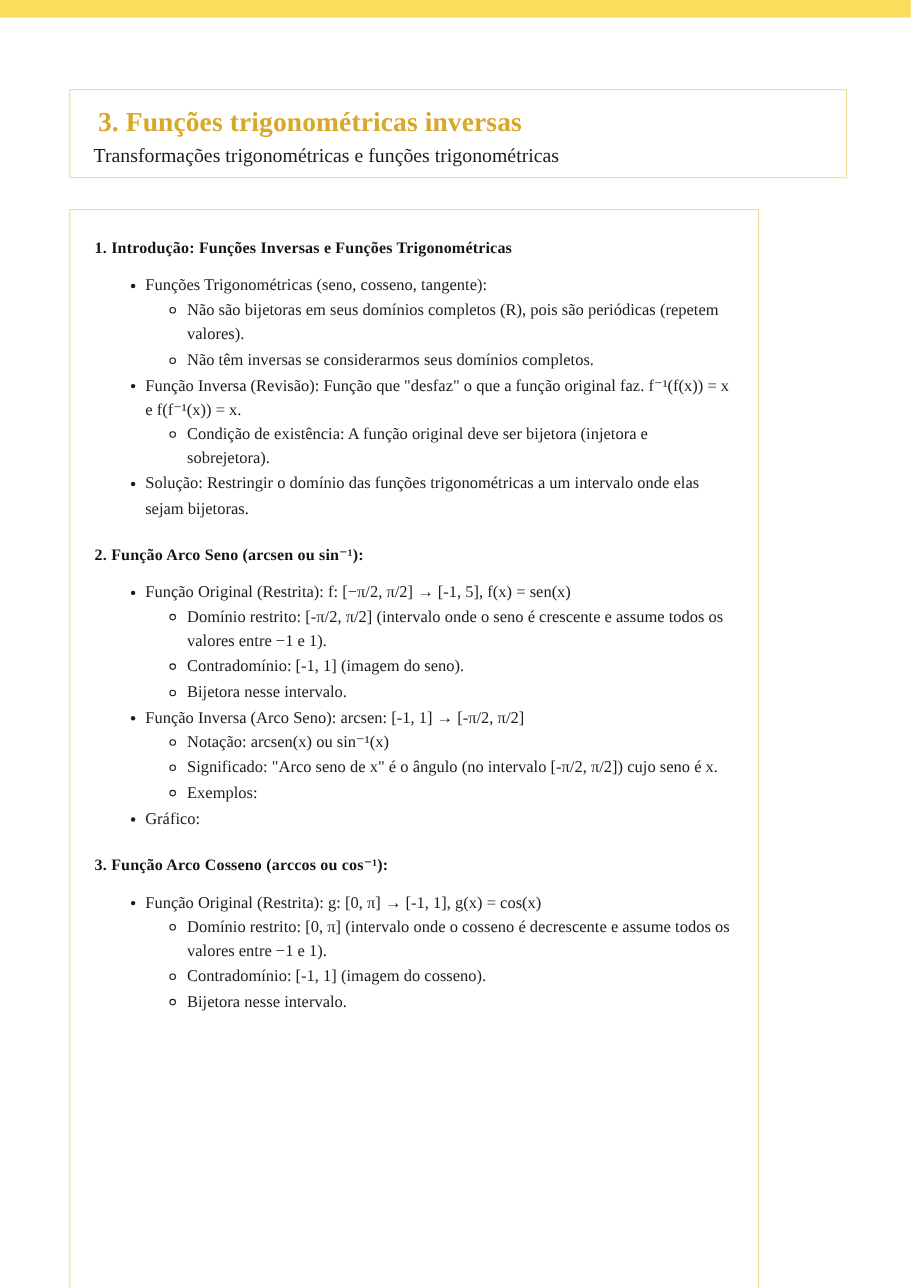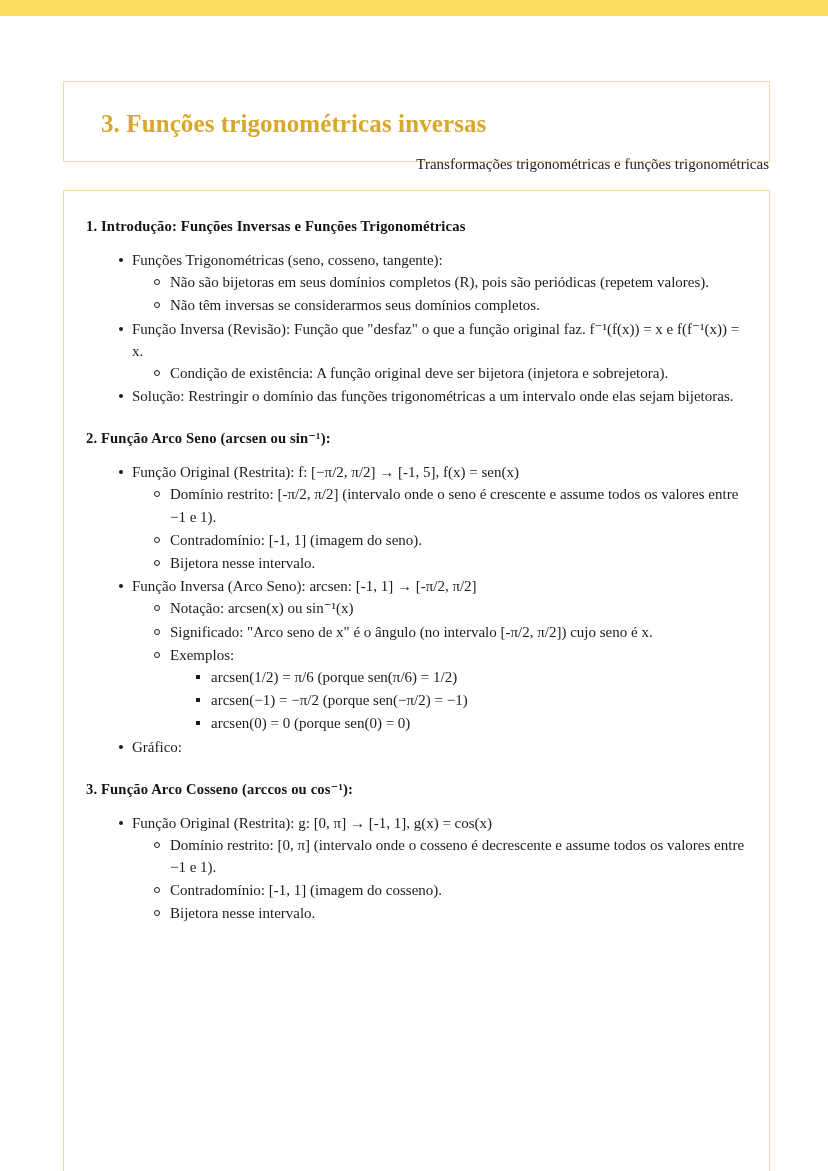--- a/index.html
+++ b/index.html
@@ -37,37 +37,36 @@
     border: 1px solid #f0dc9a;
     background: #ffffff;
     padding: 12px 0 0 21px;
   }
   #doc-title {
     font-size: 25px;
     font-weight: bold;
     color: #d8a82a;
     line-height: 1.14;
     letter-spacing: .1px;
-    margin: 16px;
+    margin: 4px;
   }
   #doc-subtitle {
-    font-size: 15px;
+    font-size: 18px;
     color: #1c1c1c;
     line-height: 1.2;
     margin: 3px 0 0 0;
     font-weight: normal;
-    text-align: right;
   }
 
   
   #content-card {
     position: absolute;
     top: 190px;
     left: 63px;
-    width: 707px;
+    width: 627px;
     height: 981px;
     box-sizing: border-box;
     border: 1px solid #f0dc9a;
     border-bottom: none;
     background: #ffffff;
     padding: 26px 22px 0 22px;
     overflow: hidden;
   }
 
   h2.section-heading {
@@ -206,31 +205,20 @@
               <span class="txt">Função Inversa (Arco Seno): arcsen: [-1, 1] → [-π/2, π/2]</span>
               <ul class="lv2">
                 <li>
                   <span class="txt">Notação: arcsen(x) ou sin⁻¹(x)</span>
                 </li>
                 <li>
                   <span class="txt">Significado: "Arco seno de x" é o ângulo (no intervalo [-π/2, π/2]) cujo seno é x.</span>
                 </li>
                 <li>
                   <span class="txt">Exemplos:</span>
-                  <ul class="lv3">
-                    <li>
-                      <span class="txt">arcsen(1/2) = π/6 (porque sen(π/6) = 1/2)</span>
-                    </li>
-                    <li>
-                      <span class="txt">arcsen(−1) = −π/2 (porque sen(−π/2) = −1)</span>
-                    </li>
-                    <li>
-                      <span class="txt">arcsen(0) = 0 (porque sen(0) = 0)</span>
-                    </li>
-                  </ul>
                 </li>
               </ul>
             </li>
             <li>
               <span class="txt">Gráfico:</span>
             </li>
           </ul>
         </div>
       </section>
       <section class="section">

